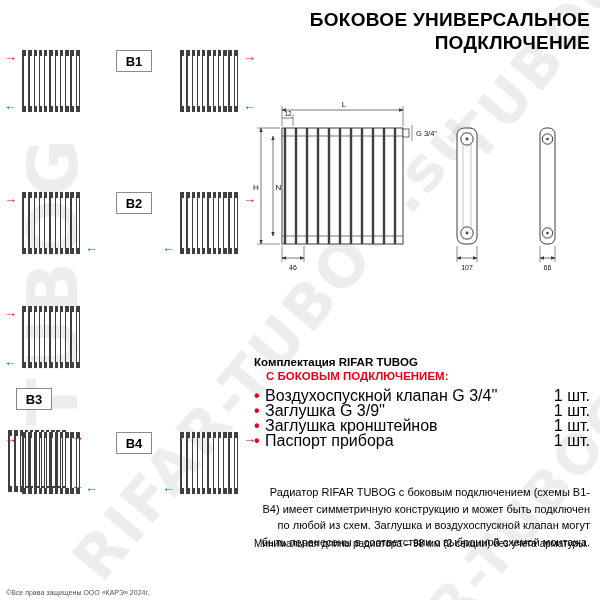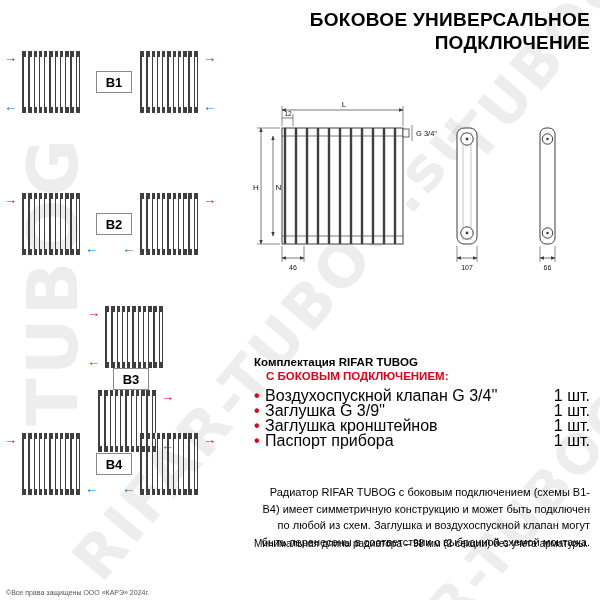--- a/index.html
+++ b/index.html
@@ -19,21 +19,21 @@
   .wm1 { left:-92px; top:240px; font-size:70px; transform:rotate(-90deg); }
   .wm2 { left:-20px; top:310px; font-size:60px; transform:rotate(-50deg); }
   .wm3 { left:420px; top:26px;  font-size:58px; transform:rotate(-50deg); }
   .wm4 { left:250px; top:495px; font-size:54px; transform:rotate(-50deg); }
 
   
   .header { position:absolute; top:8px; right:10px; text-align:right; z-index:2; }
   .header div { font-size:19px; font-weight:bold; line-height:1.22; letter-spacing:0.3px; color:#000; }
 
   
-  .scheme-row { position:absolute; left:0; width:246px; height:64px; display:flex; align-items:center; z-index:1; }
+  .scheme-row { position:absolute; left:0; width:246px; height:64px; display:flex; z-index:1;gap:20px; }
   .row1 { top:50px; } .row2 { top:192px; } .row3 { top:306px;flex-direction:column; } .row4 { top:432px; }
   .rad-unit { position:relative; width:58px; height:62px; flex:0 0 auto; }
   .rad-unit.left { margin-left:22px; }
   .rad-unit.right { margin-left:8px; }
   .scheme-label {
     flex:0 0 auto; width:36px; height:22px; margin-left:16px;
     border:1px solid #8a8a8a; background:#fff;
     display:flex; align-items:center; justify-content:center;
     font-weight:bold; font-size:13px; color:#000;
   }

